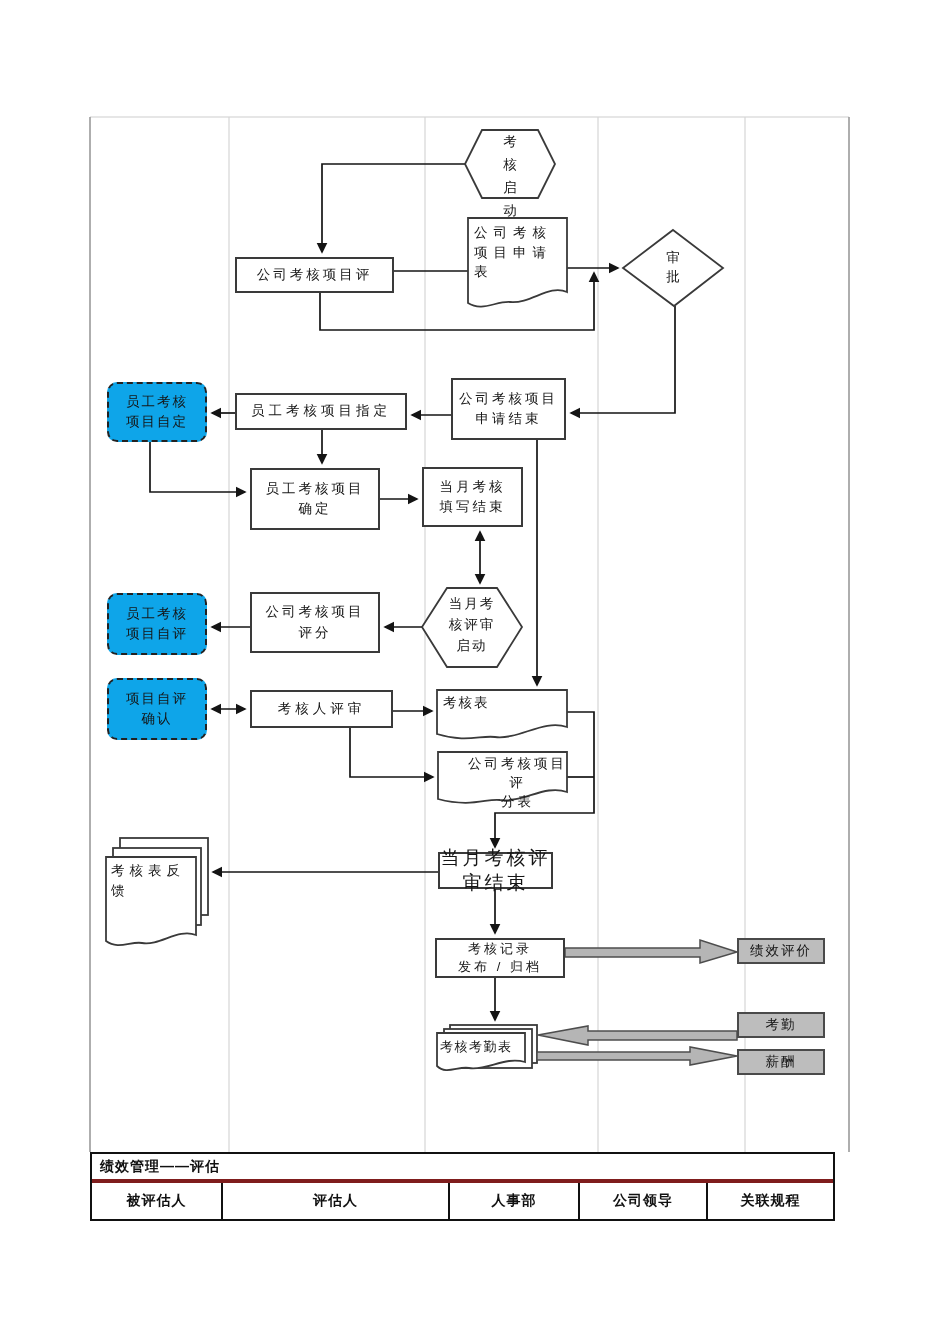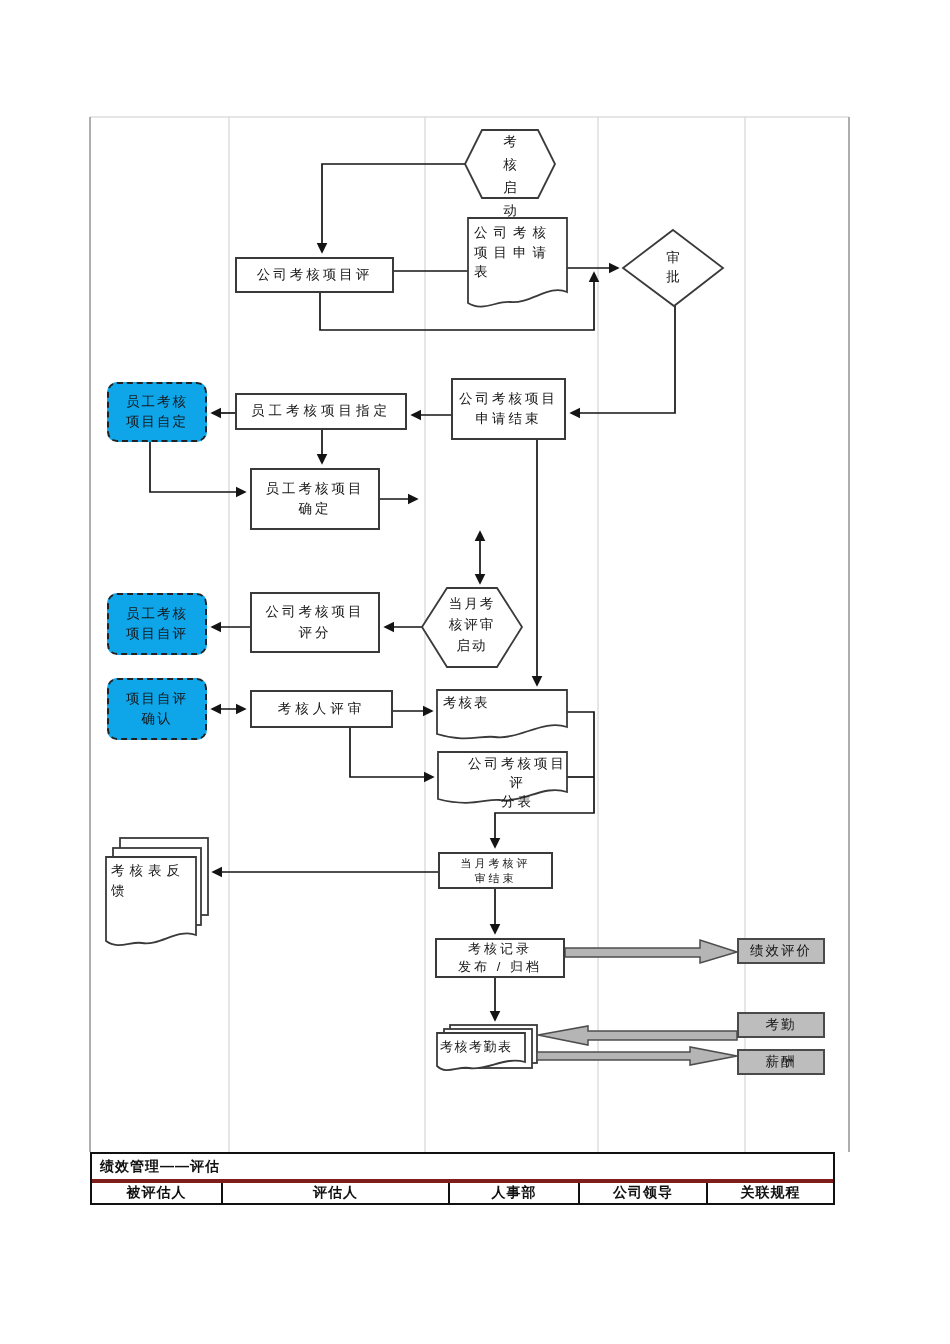--- a/index.html
+++ b/index.html
@@ -27,21 +27,21 @@
   .leftalign{justify-content:flex-start;text-align:left;align-items:flex-start;}
   .ls2{letter-spacing:2px;} .ls3{letter-spacing:3px;} .ls6{letter-spacing:6px;}
   #footer{
     position:absolute;left:90px;top:1152px;width:745px;box-sizing:border-box;
     border:2px solid #111;background:#fff;
   }
   .f-title{
     height:25px;border-bottom:4px solid #7f1d1d;font-weight:bold;font-size:14px;
     display:flex;align-items:center;padding-left:8px;letter-spacing:1px;
   }
-  .f-row{display:flex;height:20px;}
+  .f-row{display:flex;height:36px;}
   .f-cell{
     display:flex;align-items:center;justify-content:center;font-weight:bold;
     font-size:14px;border-right:2px solid #111;box-sizing:content-box;letter-spacing:1px;
   }
   .f-cell:last-child{border-right:none;flex:1;}
 </style>
 </head>
 <body>
 
 <div id="canvas">
@@ -114,34 +114,36 @@
 表</div>
   <div class="node plain vtext" style="left:647px;top:249px;width:52px;line-height:1.4;">审
 批</div>
   <div class="node box ls3" style="left:451px;top:378px;width:115px;height:62px;">公司考核项目
 申请结束</div>
   <div class="node box" style="left:235px;top:393px;width:172px;height:37px;">员工考核项目指定</div>
   <div class="node dashedbox ls2" style="left:107px;top:382px;width:100px;height:60px;">员工考核
 项目自定</div>
   <div class="node box ls3" style="left:250px;top:468px;width:130px;height:62px;">员工考核项目
 确定</div>
+  <div class="node box ls3" style="left:422px;top:467px;width:101px;height:60px;">当月考核
+填写结束</div>
   <div class="node plain ls2" style="left:434px;top:594px;width:76px;line-height:1.55;">当月考
 核评审
 启动</div>
   <div class="node box ls3" style="left:250px;top:592px;width:130px;height:61px;">公司考核项目
 评分</div>
   <div class="node dashedbox ls2" style="left:107px;top:593px;width:100px;height:62px;">员工考核
 项目自评</div>
   <div class="node dashedbox ls2" style="left:107px;top:678px;width:100px;height:62px;">项目自评
 确认</div>
   <div class="node box" style="left:250px;top:690px;width:143px;height:38px;">考核人评审</div>
   <div class="node plain leftalign ls2" style="left:443px;top:693px;width:120px;">考核表</div>
   <div class="node plain ls3" style="left:440px;top:755px;width:127px;line-height:1.4;padding-left:28px;">公司考核项目评
 分表</div>
-  <div class="node box ls3" style="left:438px;top:852px;width:115px;height:37px;font-size:11px;line-height:1.3;">当月考核评
+  <div class="node box ls3" style="left:438px;top:852px;width:115px;height:37px;font-size:19px;line-height:1.3;">当月考核评
 审结束</div>
   <div class="node plain leftalign" style="left:111px;top:861px;width:84px;letter-spacing:5px;">考核表反
 馈</div>
   <div class="node box ls3" style="left:435px;top:938px;width:130px;height:40px;line-height:1.35;font-size:13px;">考核记录
 发布 / 归档</div>
   <div class="node plain leftalign" style="left:440px;top:1037px;width:86px;letter-spacing:1.5px;font-size:13px;">考核考勤表</div>
   <div class="node graybox" style="left:737px;top:938px;width:88px;height:26px;">绩效评价</div>
   <div class="node graybox" style="left:737px;top:1012px;width:88px;height:26px;">考勤</div>
   <div class="node graybox" style="left:737px;top:1049px;width:88px;height:26px;">薪酬</div>
 

